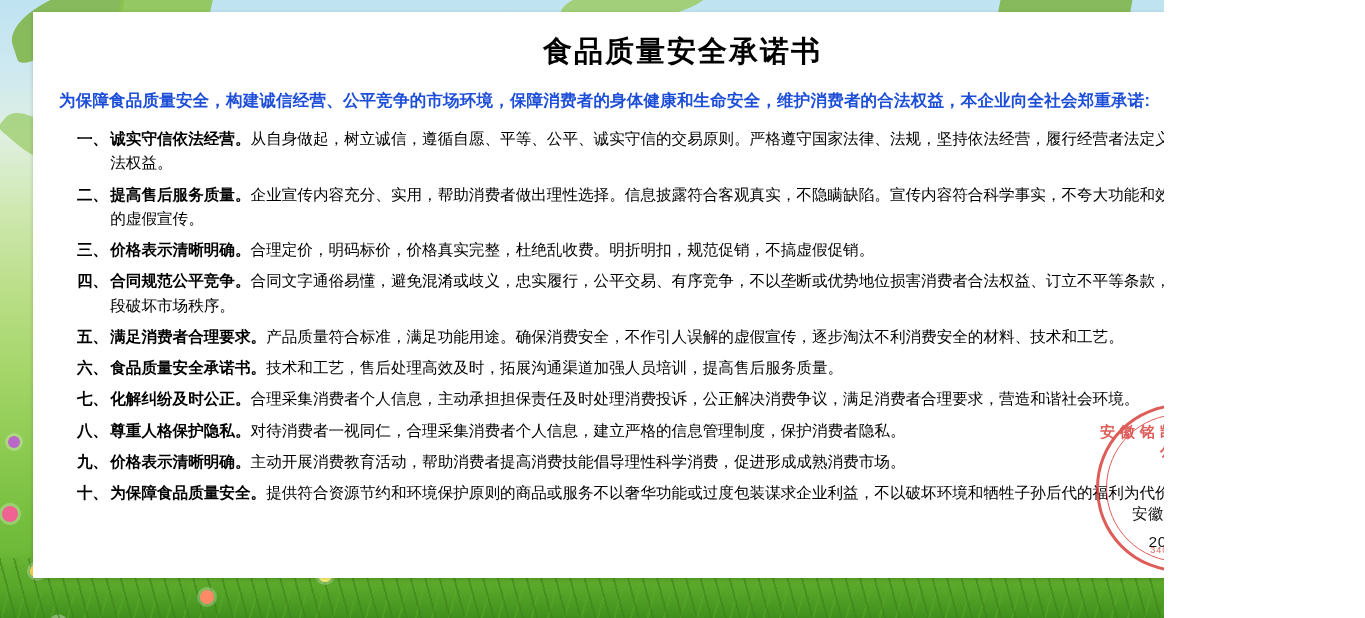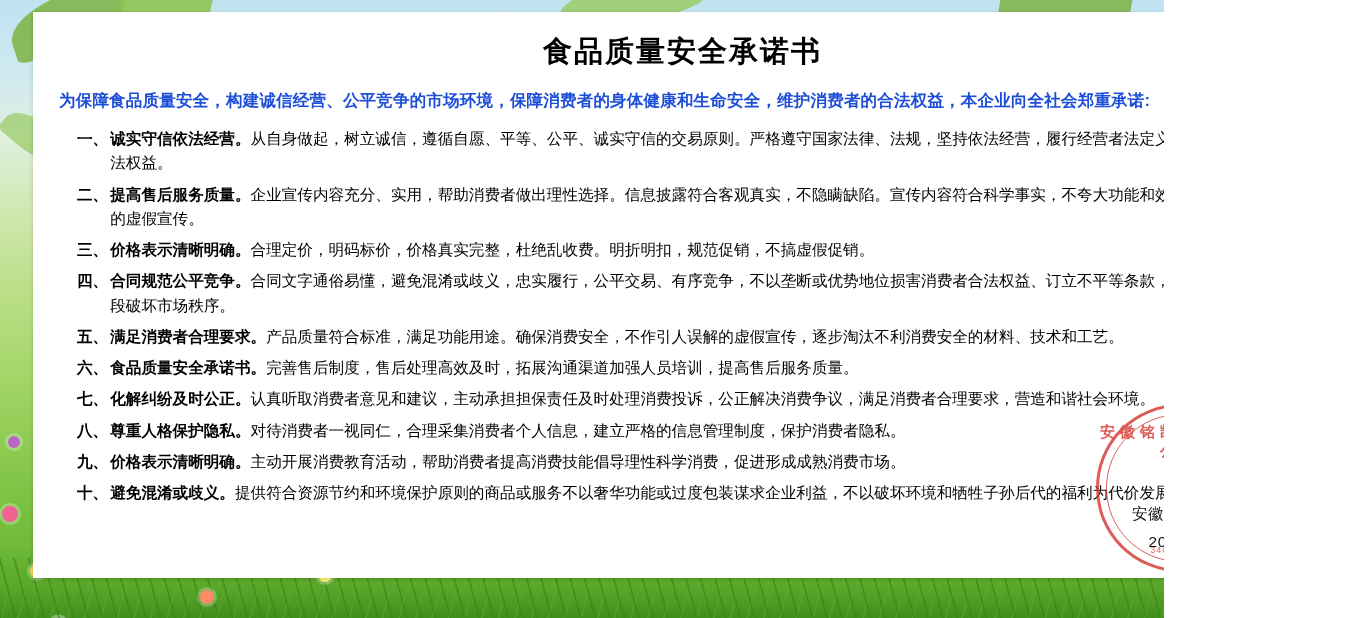--- a/index.html
+++ b/index.html
@@ -234,41 +234,41 @@
         <span class="body"><span class="b">合同规范公平竞争。</span><span>合同文字通俗易懂，避免混淆或歧义，忠实履行，公平交易、有序竞争，不以垄断或优势地位损害消费者合法权益、订立不平等条款，不以不正当经营手段破坏市场秩序。</span></span>
       </div>
 
       <div class="clause">
         <span class="num">五、</span>
         <span class="body"><span class="b">满足消费者合理要求。</span><span>产品质量符合标准，满足功能用途。确保消费安全，不作引人误解的虚假宣传，逐步淘汰不利消费安全的材料、技术和工艺。</span></span>
       </div>
 
       <div class="clause">
         <span class="num">六、</span>
-        <span class="body"><span class="b">食品质量安全承诺书。</span><span>完善售后制度，售后处理高效及时，拓展沟通渠道加强人员培训，提高售后服务质量。</span></span>
+        <span class="body"><span class="b">食品质量安全承诺书。</span><span>技术和工艺，售后处理高效及时，拓展沟通渠道加强人员培训，提高售后服务质量。</span></span>
       </div>
 
       <div class="clause">
         <span class="num">七、</span>
-        <span class="body"><span class="b">化解纠纷及时公正。</span><span>认真听取消费者意见和建议，主动承担担保责任及时处理消费投诉，公正解决消费争议，满足消费者合理要求，营造和谐社会环境。</span></span>
+        <span class="body"><span class="b">化解纠纷及时公正。</span><span>合理采集消费者个人信息，主动承担担保责任及时处理消费投诉，公正解决消费争议，满足消费者合理要求，营造和谐社会环境。</span></span>
       </div>
 
       <div class="clause">
         <span class="num">八、</span>
         <span class="body"><span class="b">尊重人格保护隐私。</span><span>对待消费者一视同仁，合理采集消费者个人信息，建立严格的信息管理制度，保护消费者隐私。</span></span>
       </div>
 
       <div class="clause">
         <span class="num">九、</span>
         <span class="body"><span class="b">价格表示清晰明确。</span><span>主动开展消费教育活动，帮助消费者提高消费技能倡导理性科学消费，促进形成成熟消费市场。</span></span>
       </div>
 
       <div class="clause">
         <span class="num">十、</span>
-        <span class="body"><span class="b">避免混淆或歧义。</span><span>提供符合资源节约和环境保护原则的商品或服务不以奢华功能或过度包装谋求企业利益，不以破坏环境和牺牲子孙后代的福利为代价发展经济。</span></span>
+        <span class="body"><span class="b">为保障食品质量安全。</span><span>提供符合资源节约和环境保护原则的商品或服务不以奢华功能或过度包装谋求企业利益，不以破坏环境和牺牲子孙后代的福利为代价发展经济。</span></span>
       </div>
 
     </div>
 
     <div class="seal">
       <div class="ring"></div>
       <div class="arc-top">安徽铭凯食品有限公司</div>
       <div class="star">★</div>
       <div class="arc-bottom">3401211010</div>
     </div>

